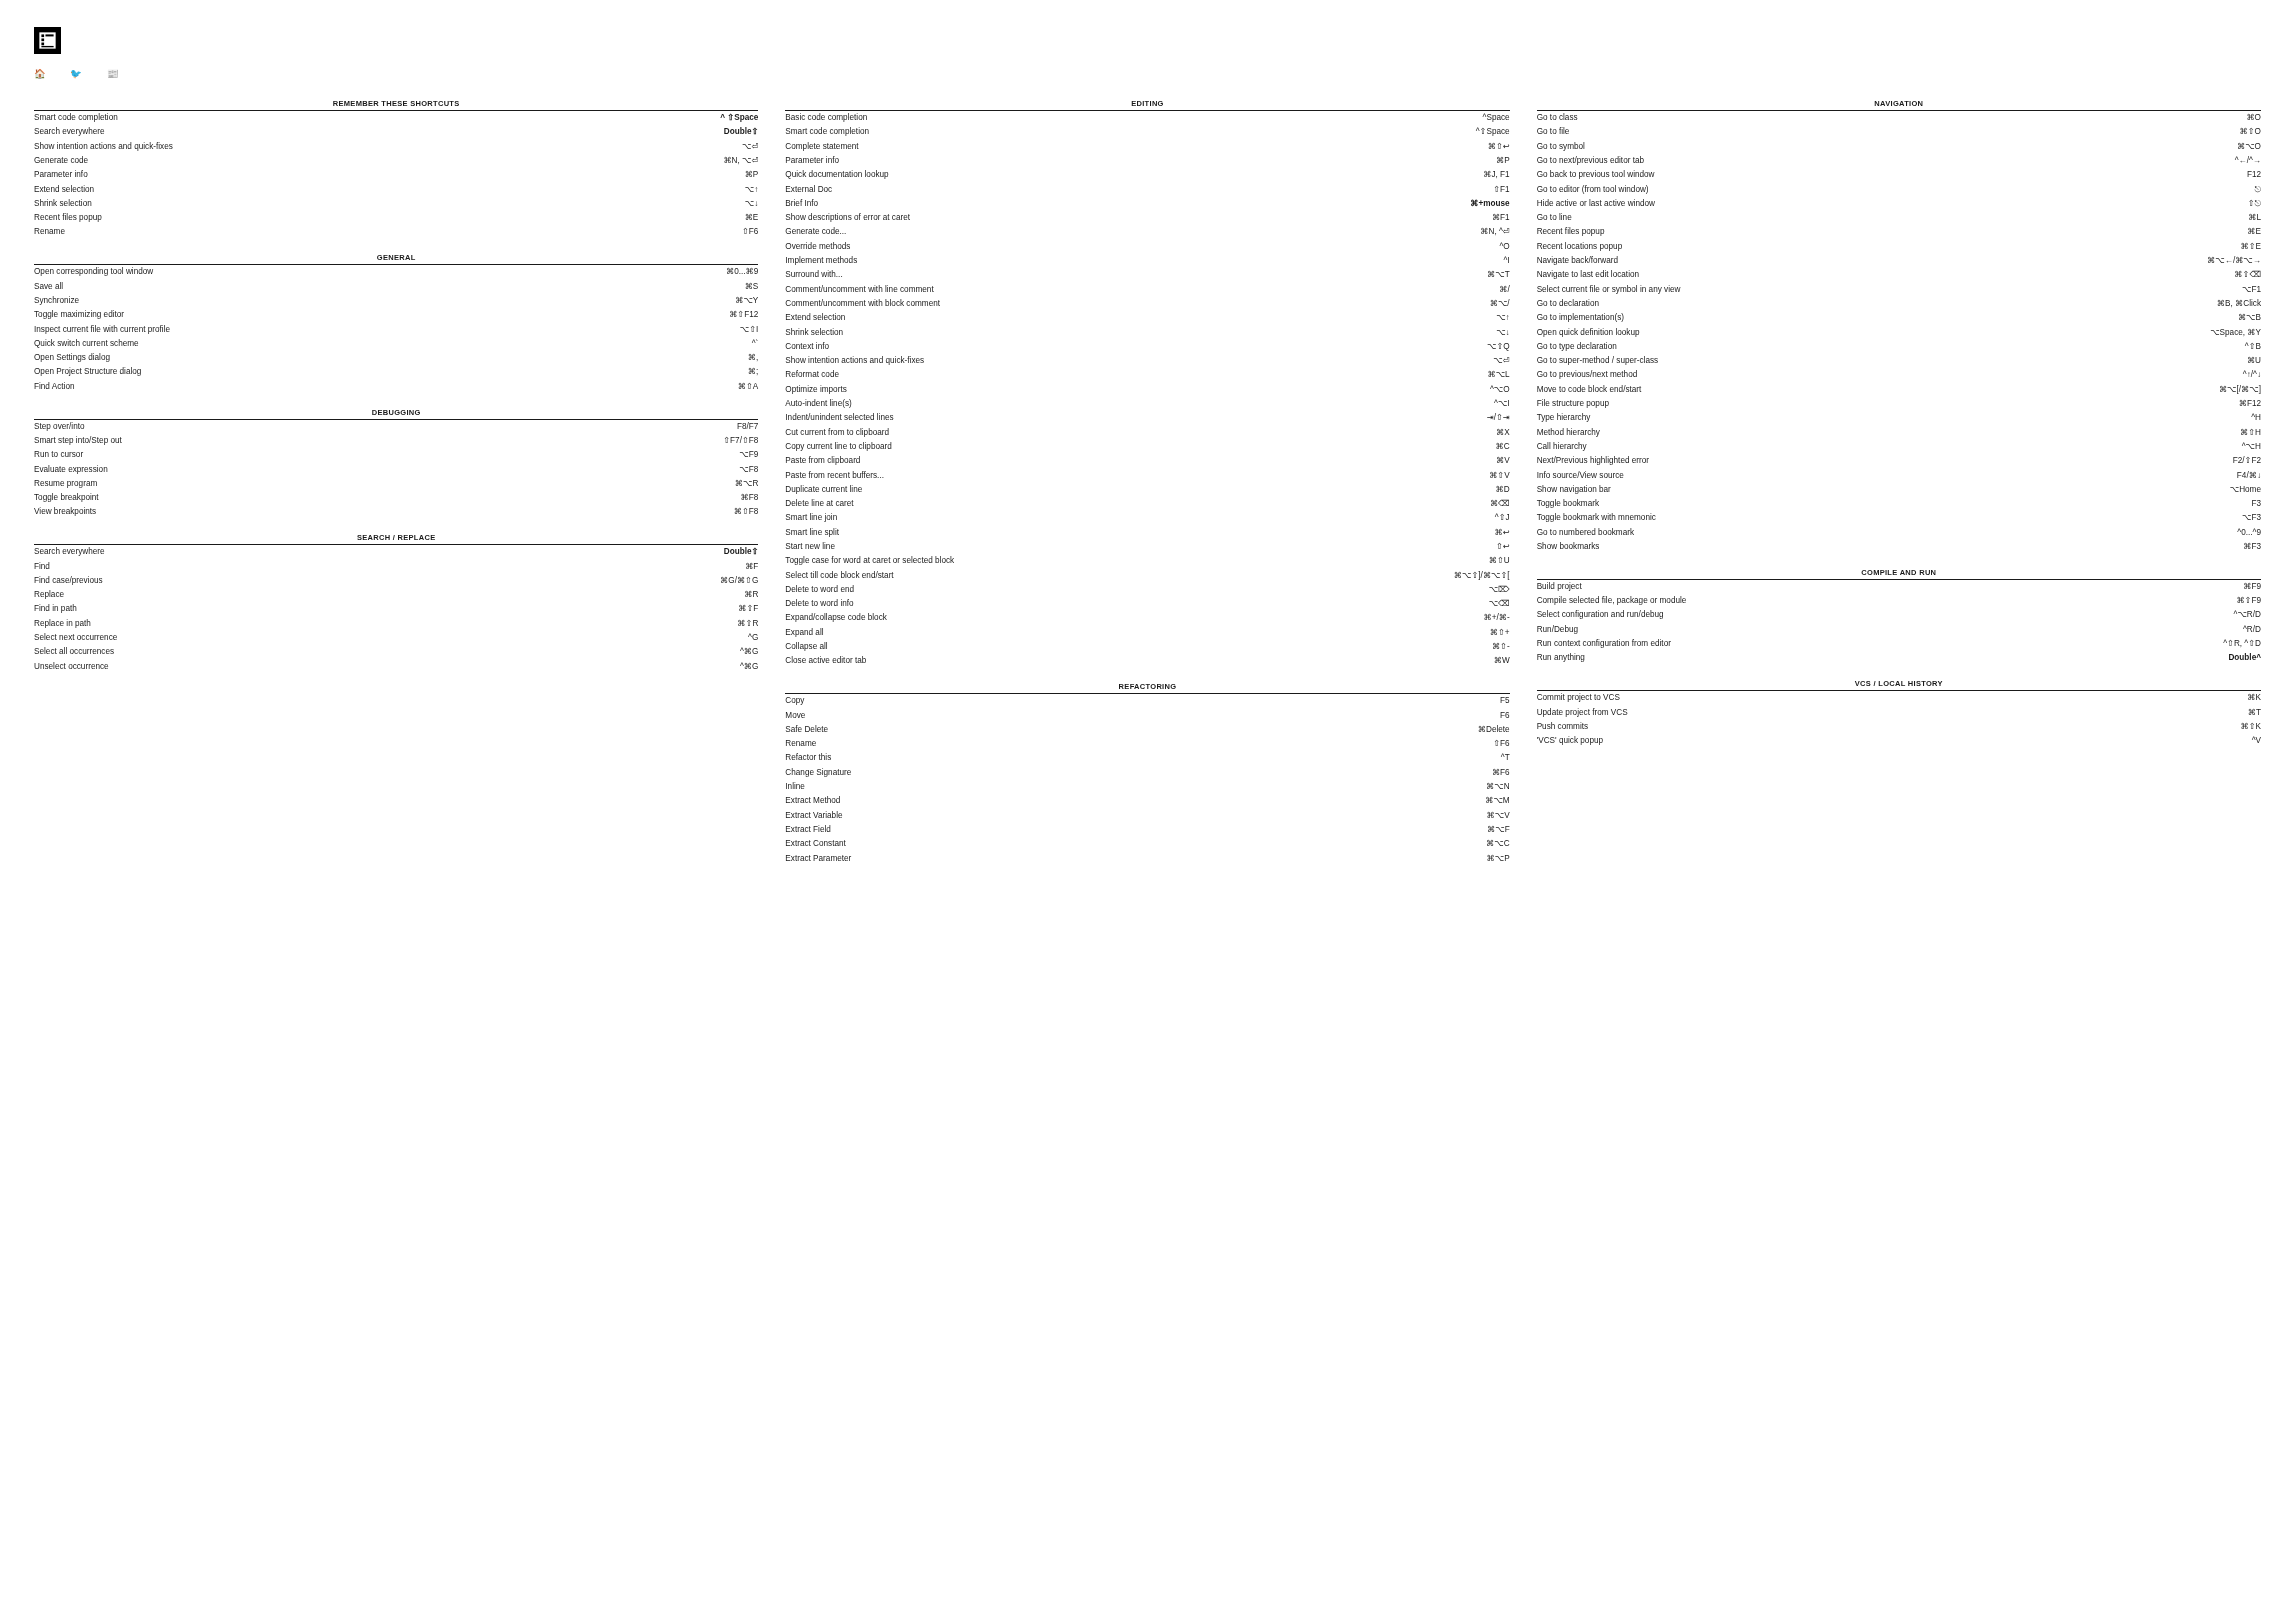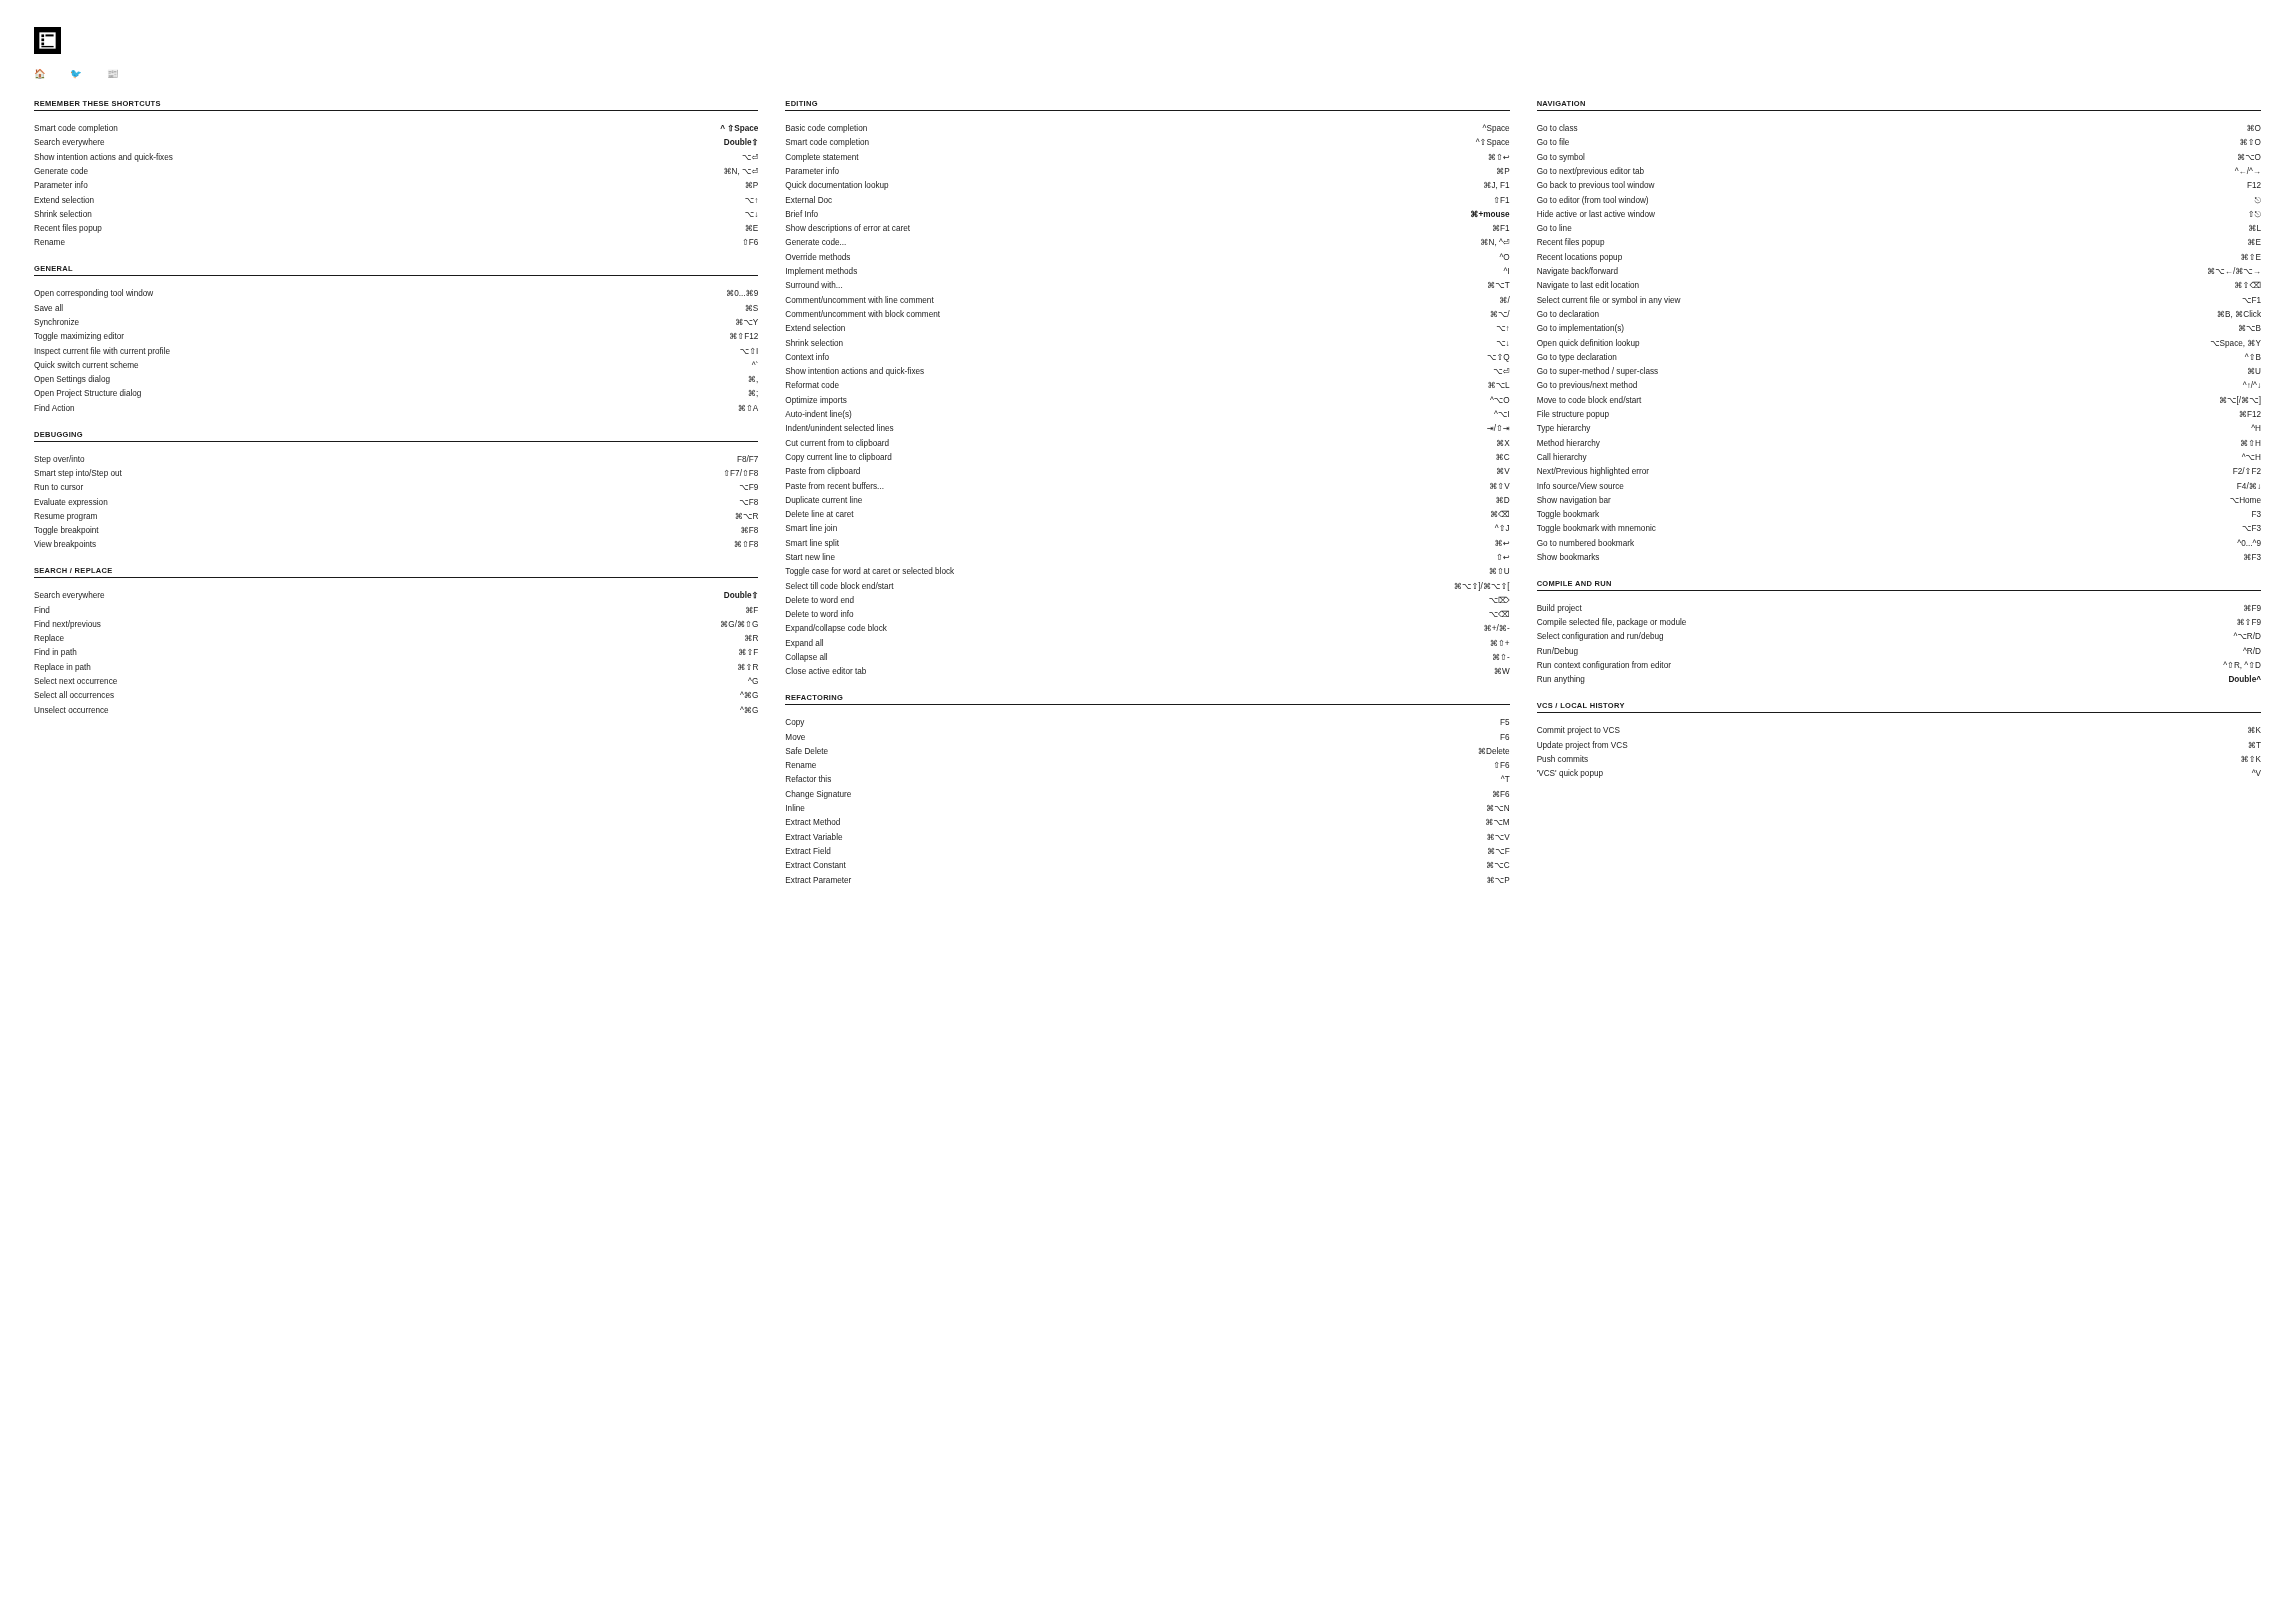--- a/index.html
+++ b/index.html
@@ -69,21 +69,22 @@
       margin-bottom: 13.6px;
     }
     .section-title {
       font-size: 7.5px;
       font-weight: 700;
       text-transform: uppercase;
       letter-spacing: 0.3px;
       color: #1a1a1a;
       border-bottom: 1px solid #1a1a1a;
       padding-bottom: 2px;
-      margin-bottom: 11px;
+      margin-bottom: 0;
+      text-align: center;
     }
     .shortcut-row {
       display: flex;
       justify-content: space-between;
       align-items: baseline;
       padding: 1px 0;
       font-size: 8.2px;
       line-height: 1.5;
     }
     .shortcut-label {
@@ -251,21 +252,21 @@
         <div class="section-title">SEARCH / REPLACE</div>
         <div class="shortcut-row">
           <span class="shortcut-label">Search everywhere</span>
           <span class="shortcut-keys bold">Double⇧</span>
         </div>
         <div class="shortcut-row">
           <span class="shortcut-label">Find</span>
           <span class="shortcut-keys">⌘F</span>
         </div>
         <div class="shortcut-row">
-          <span class="shortcut-label">Find next/previous</span>
+          <span class="shortcut-label">Find case/previous</span>
           <span class="shortcut-keys">⌘G/⌘⇧G</span>
         </div>
         <div class="shortcut-row">
           <span class="shortcut-label">Replace</span>
           <span class="shortcut-keys">⌘R</span>
         </div>
         <div class="shortcut-row">
           <span class="shortcut-label">Find in path</span>
           <span class="shortcut-keys">⌘⇧F</span>
         </div>

